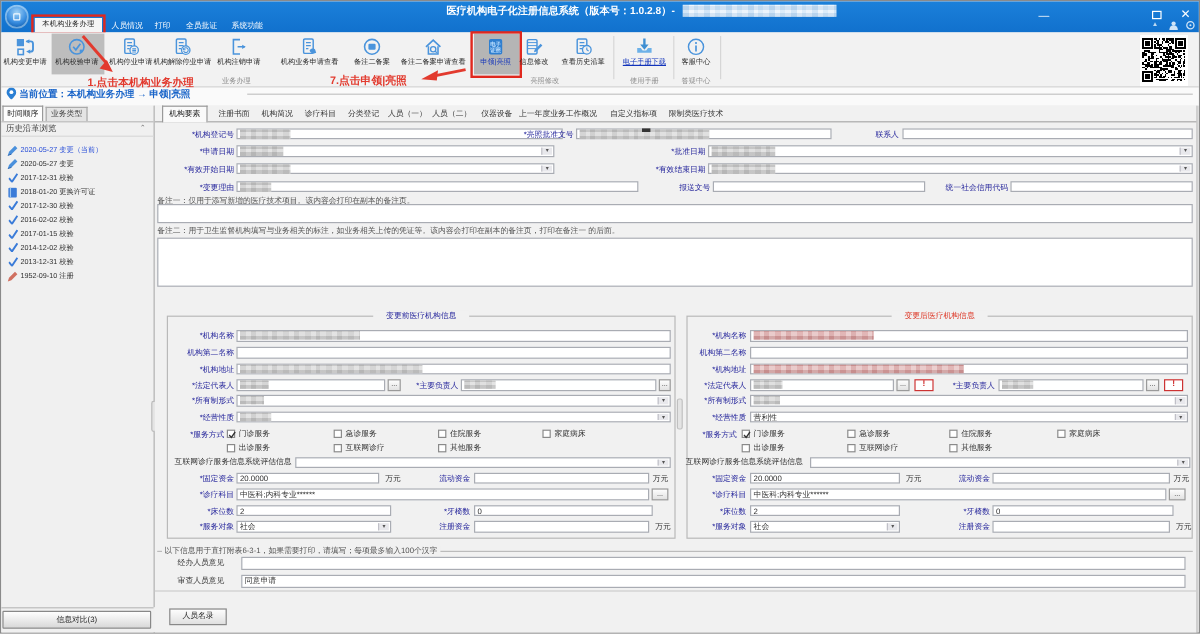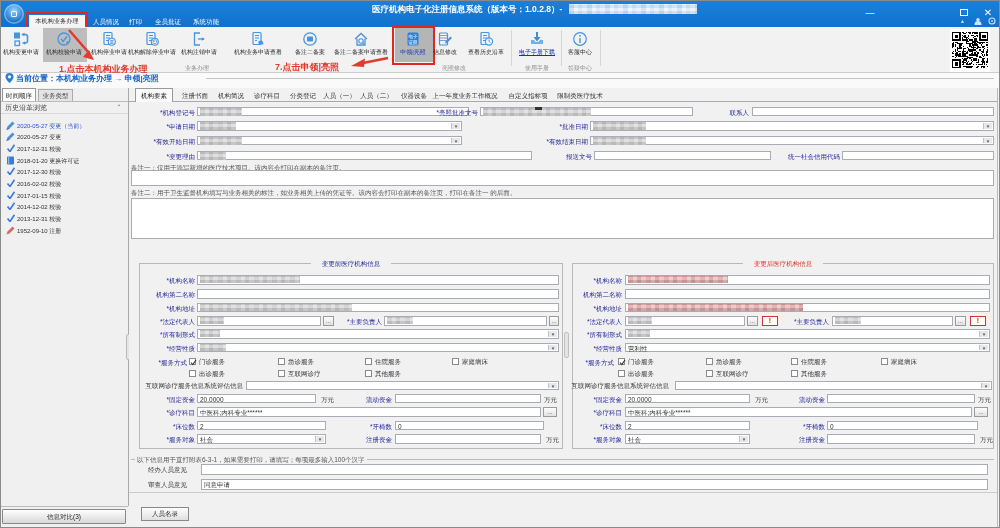--- a/index.html
+++ b/index.html
@@ -134,21 +134,21 @@
     <path d="M8 7v5" stroke="#4a94dc" stroke-width="1.4"></path>
   </svg>
 <div class="ab" style="left:519px;top:47px;width:120px;height:9px;font-size:6px;line-height:9px;color:#2b2b2b;white-space:nowrap;text-align:center;">客服中心</div>
 <div class="ab" style="left:510px;top:29px;width:1px;height:36px;background:#d6d6d6;"></div>
 <div class="ab" style="left:560px;top:29px;width:1px;height:36px;background:#d6d6d6;"></div>
 <div class="ab" style="left:599px;top:29px;width:1px;height:36px;background:#d6d6d6;"></div>
 <div class="ab" style="left:156px;top:63px;width:80px;height:8px;font-size:6px;line-height:8px;color:#8d8d8d;white-space:nowrap;text-align:center;">业务办理</div>
 <div class="ab" style="left:413px;top:63px;width:80px;height:8px;font-size:6px;line-height:8px;color:#8d8d8d;white-space:nowrap;text-align:center;">亮照修改</div>
 <div class="ab" style="left:496px;top:63px;width:80px;height:8px;font-size:6px;line-height:8px;color:#8d8d8d;white-space:nowrap;text-align:center;">使用手册</div>
 <div class="ab" style="left:539px;top:63px;width:80px;height:8px;font-size:6px;line-height:8px;color:#8d8d8d;white-space:nowrap;text-align:center;">答疑中心</div>
-<div class="ab" style="left:58px;top:63px;font-size:9px;font-weight:bold;color:#e23a2e;line-height:11px;white-space:nowrap;">1.点击本机构业务办理</div>
+<div class="ab" style="left:72px;top:63px;font-size:9px;font-weight:bold;color:#e23a2e;line-height:11px;white-space:nowrap;">1.点击本机构业务办理</div>
 <div class="ab" style="left:274px;top:61px;font-size:9px;font-weight:bold;color:#e23a2e;line-height:11px;white-space:nowrap;">7.点击申领|亮照</div>
 <svg class="ab" style="left:60px;top:28px" width="40 " height="34" viewBox="0 0 40 34">
     <path d="M8 1 L28 24" stroke="#e23a2e" stroke-width="2.5"></path>
     <path d="M33 31 L22 28 L28 21 z" fill="#e23a2e"></path>
   </svg>
 <svg class="ab" style="left:350px;top:54px" width="38" height="14" viewBox="0 0 38 14">
     <path d="M12 8 L37 3" stroke="#e23a2e" stroke-width="2.5"></path>
     <path d="M0 11 L14 3.5 L13 12 z" fill="#e23a2e"></path>
   </svg>
 <svg class="ab" style="left:949px;top:28px" width="40" height="43" viewBox="0 0 40 43" shape-rendering="crispEdges">

